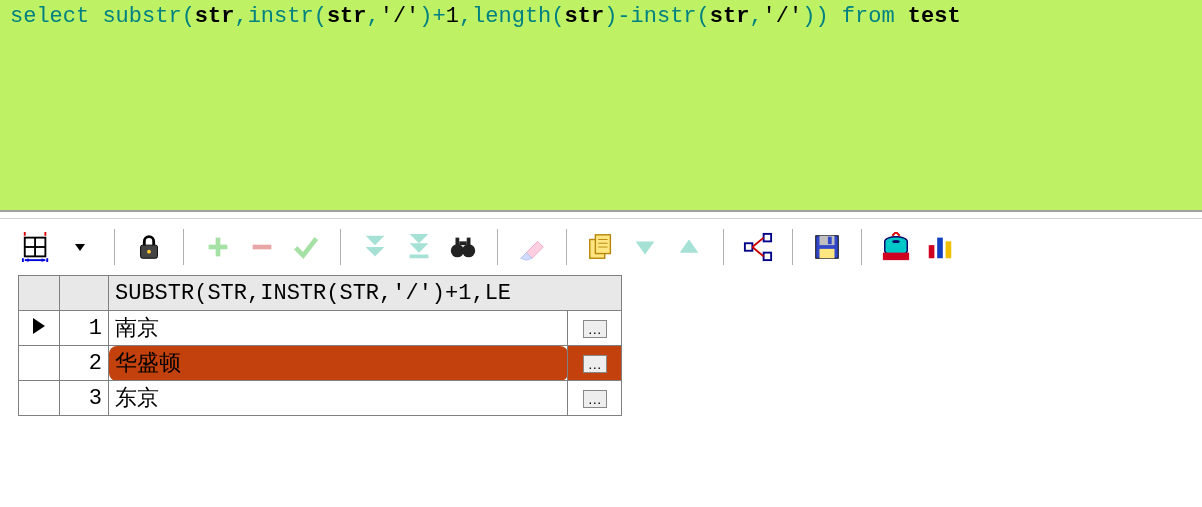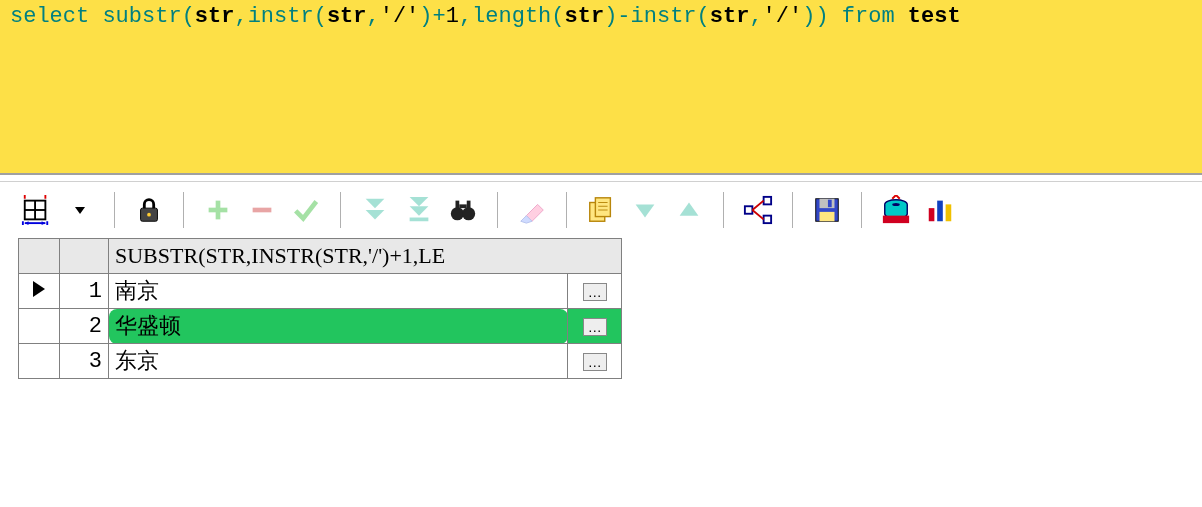--- a/index.html
+++ b/index.html
@@ -7,28 +7,28 @@
     padding: 0;
     width: 1202px;
     height: 507px;
     background: #ffffff;
     font-family: "Courier New", monospace;
     font-size: 20px;
     overflow: hidden;
   }
   .sql-editor {
     width: 100%;
-    height: 173px;
+    height: 210px;
     padding: 4px 10px;
     box-sizing: border-box;
     white-space: pre;
     font-family: "Courier New", monospace;
     font-size: 22px;
     line-height: 26px;
-    background: #fde047;
+    background: #bef264;
     color: #000;
   }
   .tok-kw   { color: #008080; }       
   .tok-fn   { color: #008080; }       
   .tok-punct{ color: #008080; }       
   .tok-id   { color: #000000; font-weight: bold; }
   .tok-lit  { color: #000000; }       
   .tok-num  { color: #000000; }
   .tok-op   { color: #008080; }       
   .divider {
@@ -77,26 +77,26 @@
     height: 30px;
     background: #ffffff;
   }
   table.result-grid th {
     background: #e8e8e8;
     font-weight: normal;
     text-align: left;
   }
   .hdr-corner { width: 28px; background:#e8e8e8; }
   .hdr-rownum { width: 36px; text-align:right; background:#e8e8e8; }
-  .hdr-col    { width: 500px; font-family:Liberation Serif, serif; }
+  .hdr-col    { width: 500px; font-family:Liberation Mono, monospace; }
   .cell-marker { width:28px; background:#e8e8e8; text-align:center; }
   .cell-rownum { width:36px; background:#e8e8e8; text-align:right; padding-right:6px;}
   .cell-val    { width: 440px; position:relative; padding-right:44px;border-radius:8px; }
   .cell-ell    { width: 40px; text-align:center; }
-  .row-hl td.cell-val, .row-hl td.cell-ell { background:#22c55e; }
+  .row-hl td.cell-val, .row-hl td.cell-ell { background:#c2410c; }
   .ellipsis-btn {
     display:inline-block;
     border:1px solid #888;
     background:#eee;
     font-size:14px;
     line-height:14px;
     padding:1px 4px;
     font-family: sans-serif;
   }
   .marker-tri {

